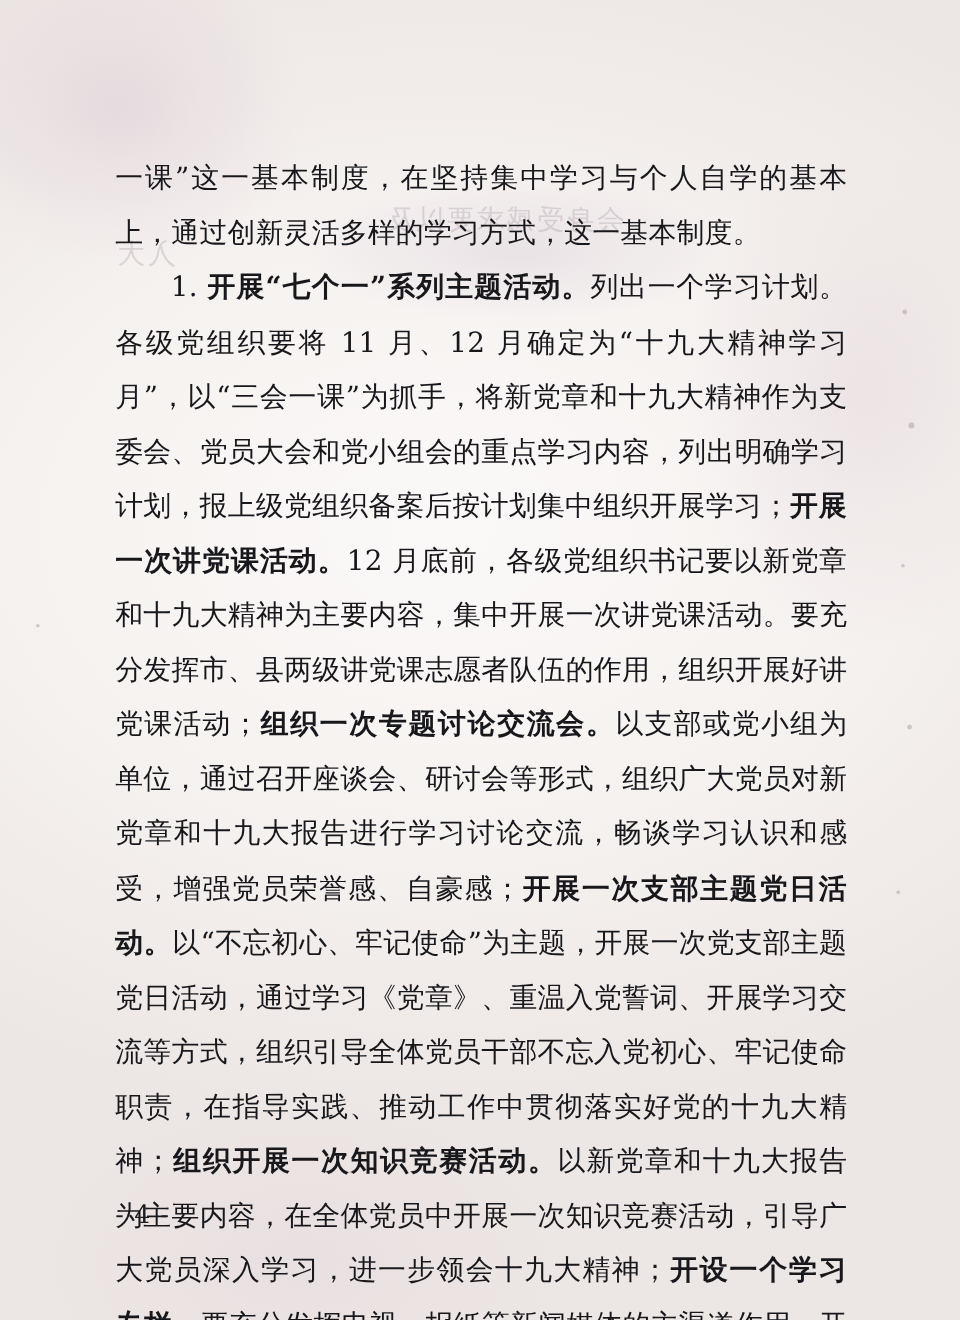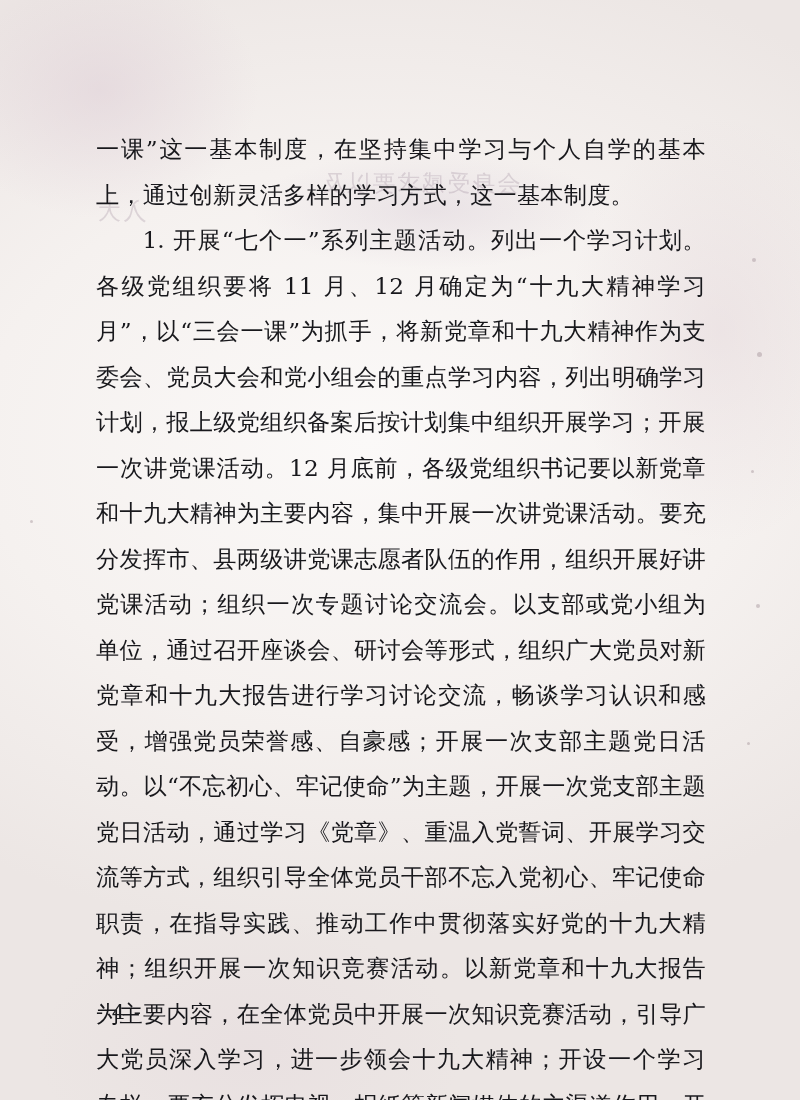--- a/index.html
+++ b/index.html
@@ -79,21 +79,21 @@
   }
 
   .para {
     margin: 0;
     text-indent: 0;
   }
   .para.indent {
     text-indent: 2em;
   }
   .bold {
-    font-weight: normal;
+    font-weight: bold;
     letter-spacing: 0.6px;
   }
 
   #page-number {
     position: absolute;
     left: 96px;
     top: 1000px;
     font-size: 21px;
     color: #1d1d20;
     letter-spacing: 1px;

